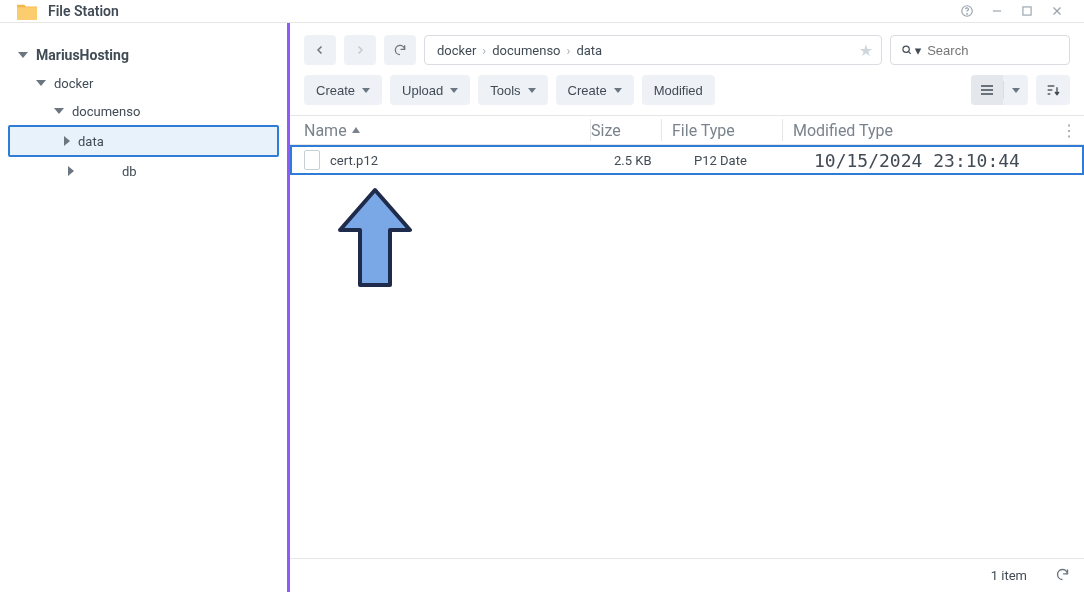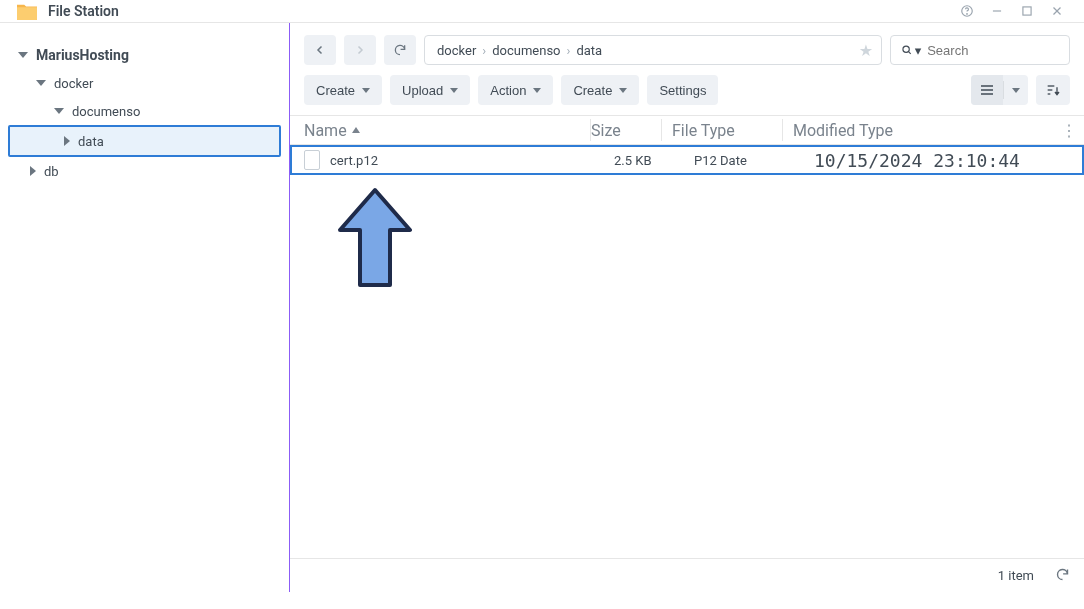--- a/index.html
+++ b/index.html
@@ -32,33 +32,33 @@
   .win-ctrl {
     width: 26px; height:26px; display:flex; align-items:center; justify-content:center; color:#9aa4ae; cursor:pointer; margin-left:4px;
   }
   .win-ctrl svg { width:14px; height:14px; }
   .main {
     display:flex;
     height: calc(100% - 40px);
   }
   .sidebar {
     width: 290px;
-    border-right: 1px solid #8b5cf6;
+    border-right: 3px solid #8b5cf6;
     padding-top: 18px;
   }
   .tree-item {
     display:flex; align-items:center;
     height: 28px;
     cursor:pointer;
     color:#414b55;
   }
   .root-item { font-weight:700; font-size:14px; padding-left:18px; }
   .lvl1 { padding-left:36px; }
   .lvl2 { padding-left:54px; }
-  .lvl3 { padding-left:30px; }
+  .lvl3 { padding-left:68px;gap:40px; }
   .caret {
     width:0;height:0;margin-right:8px;
   }
   .caret-down { border-left:5px solid transparent; border-right:5px solid transparent; border-top:6px solid #6b7680; }
   .caret-right { border-top:5px solid transparent; border-bottom:5px solid transparent; border-left:6px solid #6b7680; }
   .selected-row {
     margin: 0 8px;
     border: 2px solid #2e7cd6;
     background: #e8f2fb;
     border-radius:2px;
@@ -193,21 +193,21 @@
     background:#fff;
   }
   
   .statusbar {
     border-top:1px solid #e6e6e6;
     height:34px;
     display:flex;
     align-items:center;
     justify-content:flex-end;
     padding:0 14px;
-    gap:21px;
+    gap:28px;
     color:#414b55;
   }
   .arrow-anno {
     position:absolute;
     left:330px;
     top:185px;
     pointer-events:none;
   }
 </style>
 </head>
@@ -311,27 +311,27 @@
     </div>
 
     <div class="toolbar-row2">
       <button class="btn btn-dd">
           <span>Create</span>
         </button>
       <button class="btn btn-dd">
           <span>Upload</span>
         </button>
       <button class="btn btn-dd">
-          <span>Action</span>
+          <span>Tools</span>
         </button>
       <button class="btn btn-dd">
           <span>Create</span>
         </button>
       <button class="btn">
-          <span>Settings</span>
+          <span>Modified</span>
         </button>
       <div class="spacer"></div>
       <div class="view-toggle">
         <div class="vt-part active">
           <svg width="16" height="12" viewBox="0 0 24 18" stroke="#414b55" stroke-width="2">
               <line x1="3" y1="3" x2="21" y2="3"></line>
               <line x1="3" y1="9" x2="21" y2="9"></line>
               <line x1="3" y1="15" x2="21" y2="15"></line>
             </svg>
         </div>

